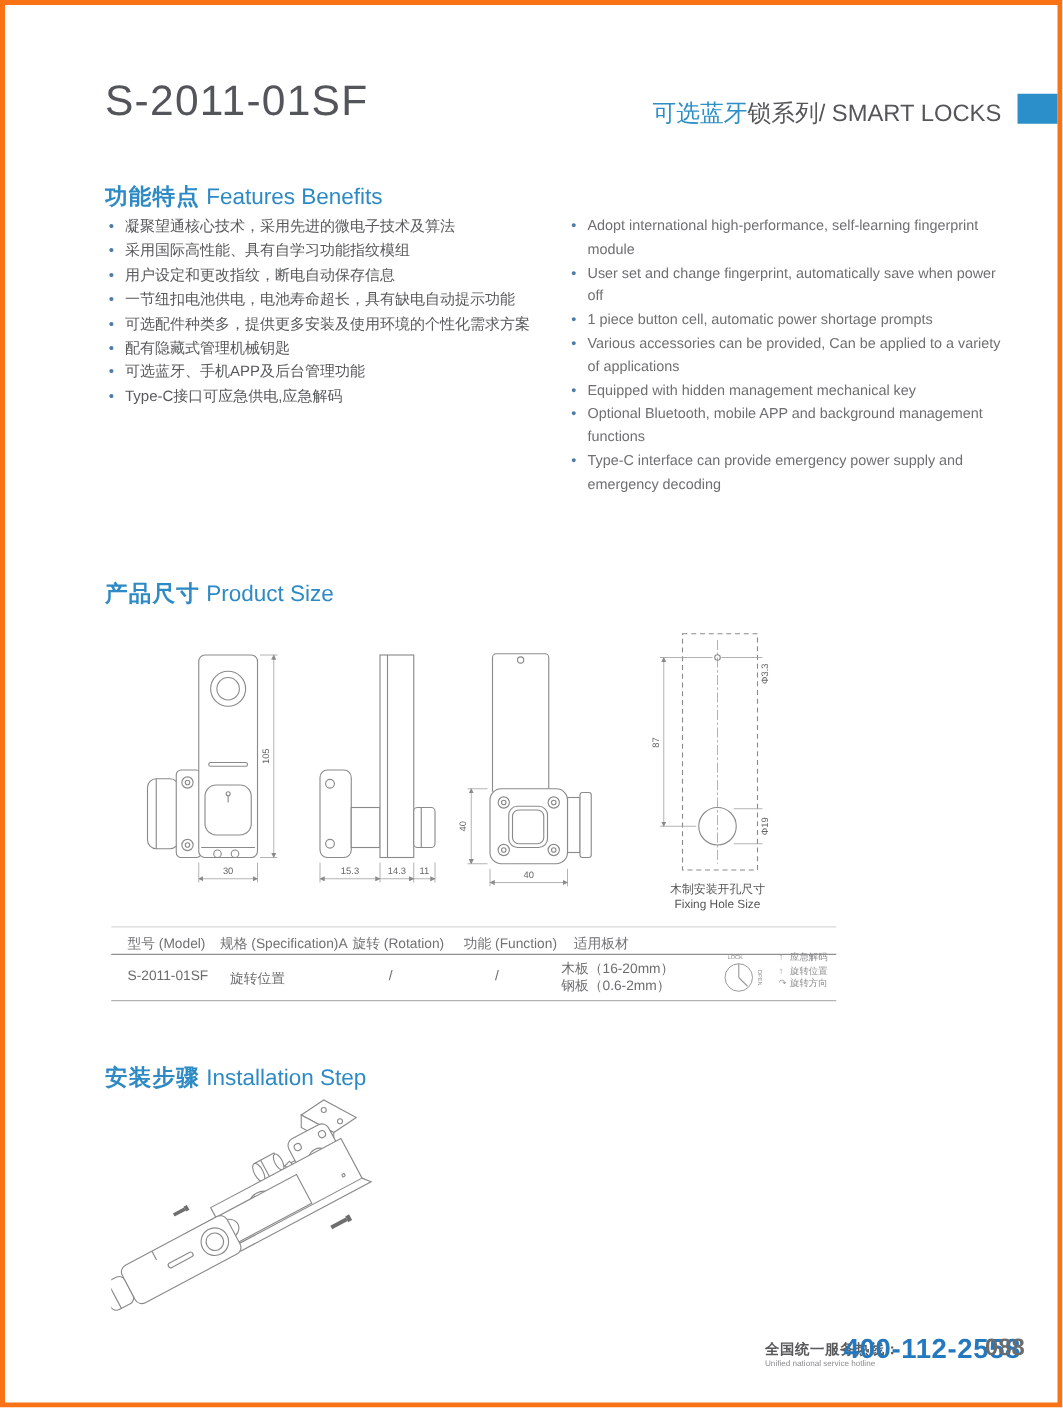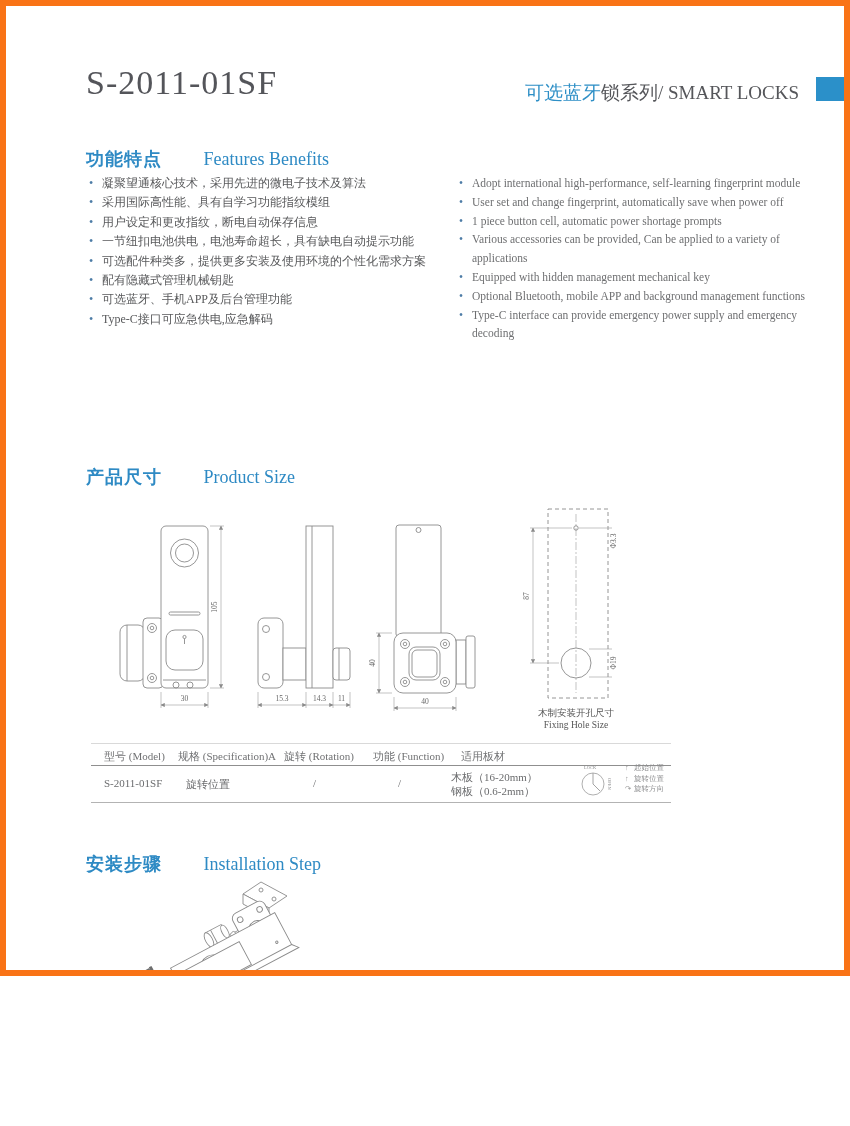--- a/index.html
+++ b/index.html
@@ -1,31 +1,31 @@
 <!DOCTYPE html>
 <html><head>
 <meta charset="utf-8">
 <style>
   * { margin:0; padding:0; box-sizing:border-box; }
   html,body { background:#fff; }
   body { font-family:"Liberation Sans","DejaVu Sans",sans-serif; }
-  .page { position:relative; width:850px; height:976px; background:#fff; overflow:hidden;
-          border:6px solid #f97316;font-family:Liberation Serif, serif; }
+  .page { position:relative; width:850px; height:1126px; background:#fff; overflow:hidden;
+          border:4px solid #f97316; }
 
   
   .title { position:absolute; left:80px; top:58px; font-size:34px; letter-spacing:1px;
            color:#54555a; font-weight:400; }
   .series { position:absolute; top:74px; right:45px; font-size:19px; color:#55565a; }
   .series .blue { color:#2e8fc6; }
   .hdr-block { position:absolute; left:810px; top:71px; width:38px; height:24px; background:#2b90c9; }
 
   
   .sec-h { position:absolute; font-size:18px; color:#2e8ac4; white-space:nowrap; }
   .sec-h .zh { font-weight:600; letter-spacing:1px; }
-  .sec-h .en { font-weight:400;margin-left:37px; }
+  .sec-h .en { font-weight:400; }
 
   
   .feat { position:absolute; list-style:none; }
   .feat li { position:relative; padding-left:14px; }
   .feat li::before { content:"•"; position:absolute; left:1px; top:0; color:#4d7ca6; }
   .feat-zh { left:82px; top:168px; width:372px; font-size:12px; line-height:19.4px; color:#58595b; }
   .feat-en { left:452px; top:168px; width:352px; font-size:11.5px; line-height:18.8px; color:#6e6f71; }
 
   
   .draw { position:absolute; left:100px; top:495px; }
@@ -215,21 +215,21 @@
         <span>钢板（0.6-2mm）</span>
       </span>
       <svg class="dial" width="40" height="44" viewBox="0 0 40 44">
         <text x="7" y="9" font-size="4.5" fill="#8b8c8e">LOCK</text>
         <circle cx="16" cy="24" r="11" fill="none" stroke="#9a9a9a" stroke-width="0.8"></circle>
         <line x1="16" y1="24" x2="16" y2="13" stroke="#9a9a9a" stroke-width="0.9"></line>
         <line x1="16" y1="24" x2="23" y2="31" stroke="#9a9a9a" stroke-width="0.9"></line>
         <text transform="rotate(90 31 24)" x="31" y="24" font-size="4.5" fill="#8b8c8e" text-anchor="middle">OPEN</text>
       </svg>
       <div class="legend">
-        <div><span class="lg-ic">↑</span><span>起始位置</span></div>
+        <div><span class="lg-ic">↑</span><span>应急解码</span></div>
         <div><span class="lg-ic">↑</span><span>旋转位置</span></div>
         <div><span class="lg-ic">↷</span><span>旋转方向</span></div>
       </div>
     </div>
   </div>
 
   <div class="sec-h" style="left:80px; top:846px;">
     <span class="zh">安装步骤</span>
     <span class="en">Installation Step</span>
   </div>

